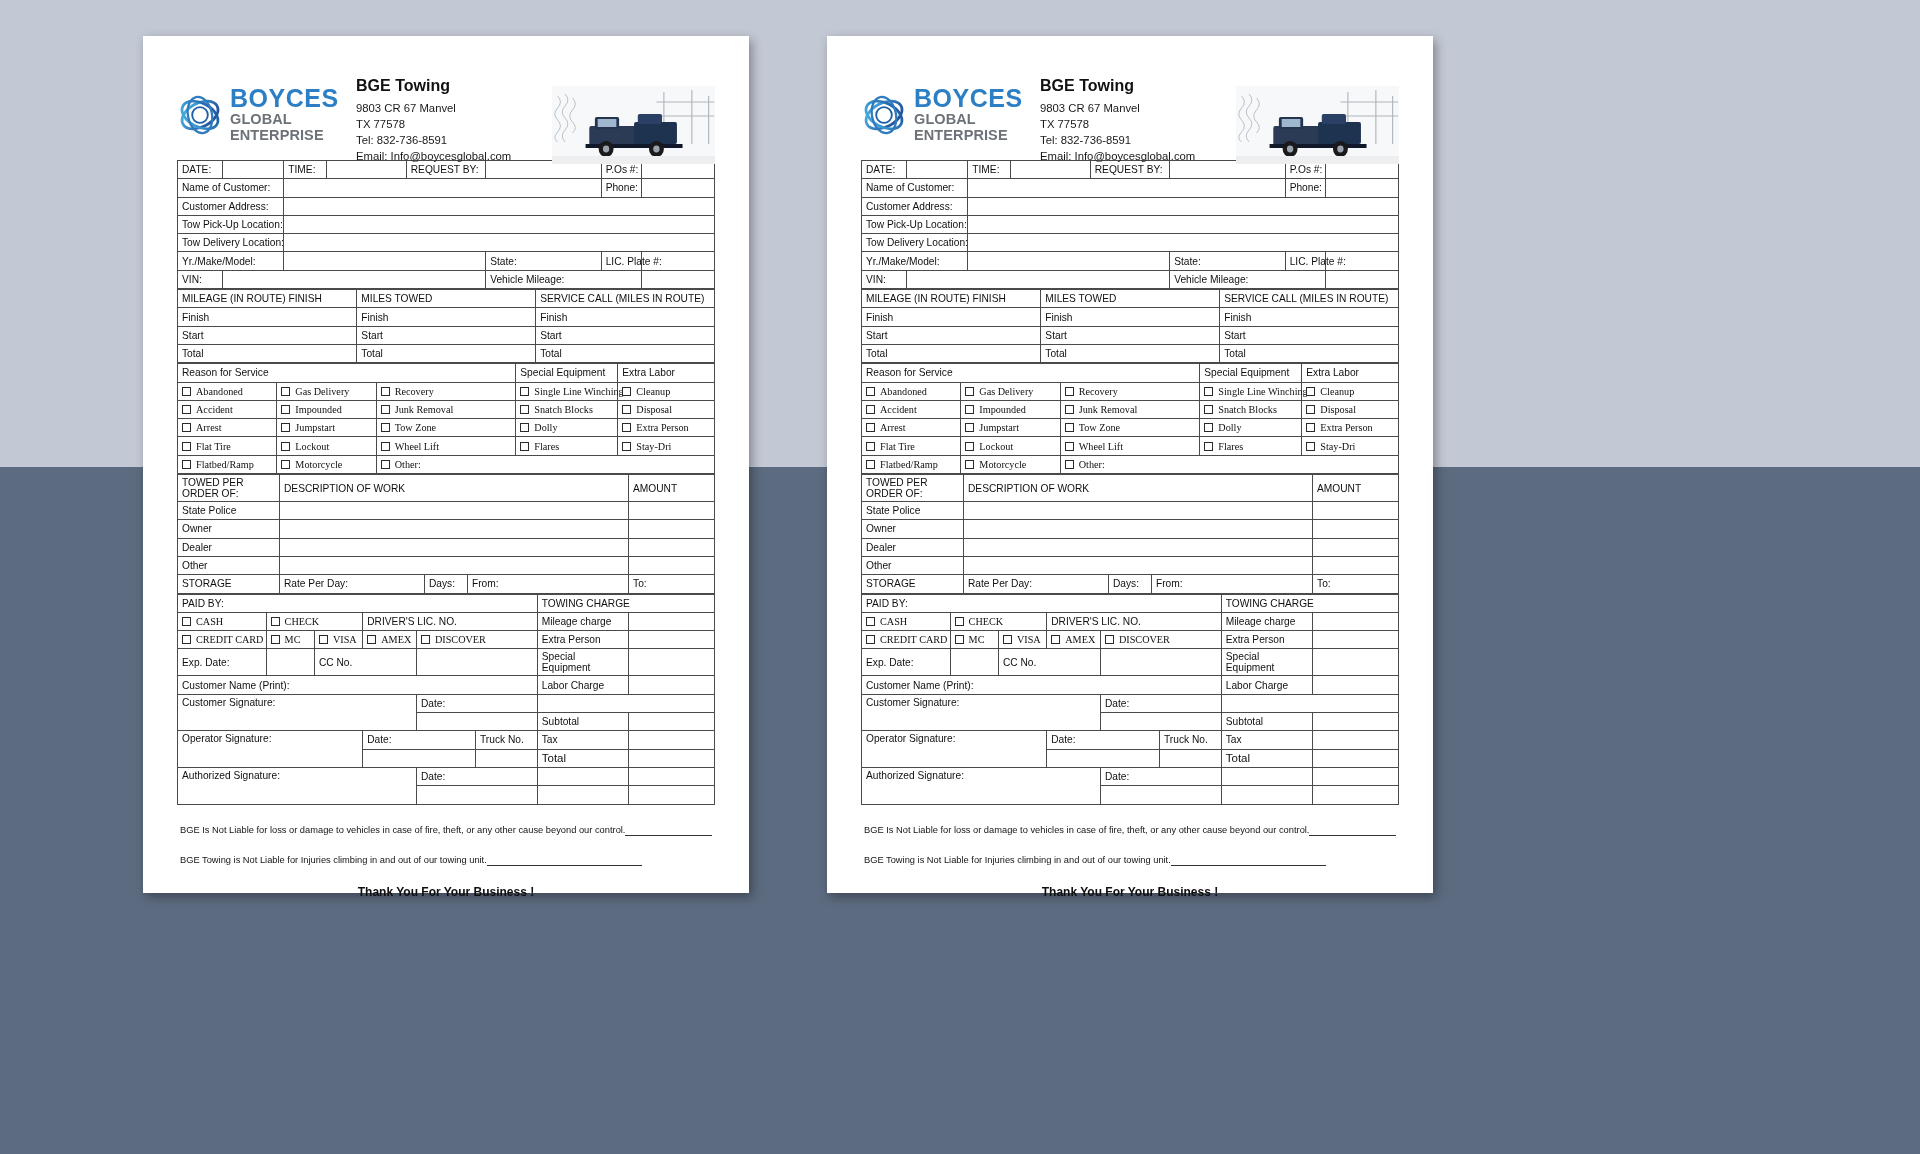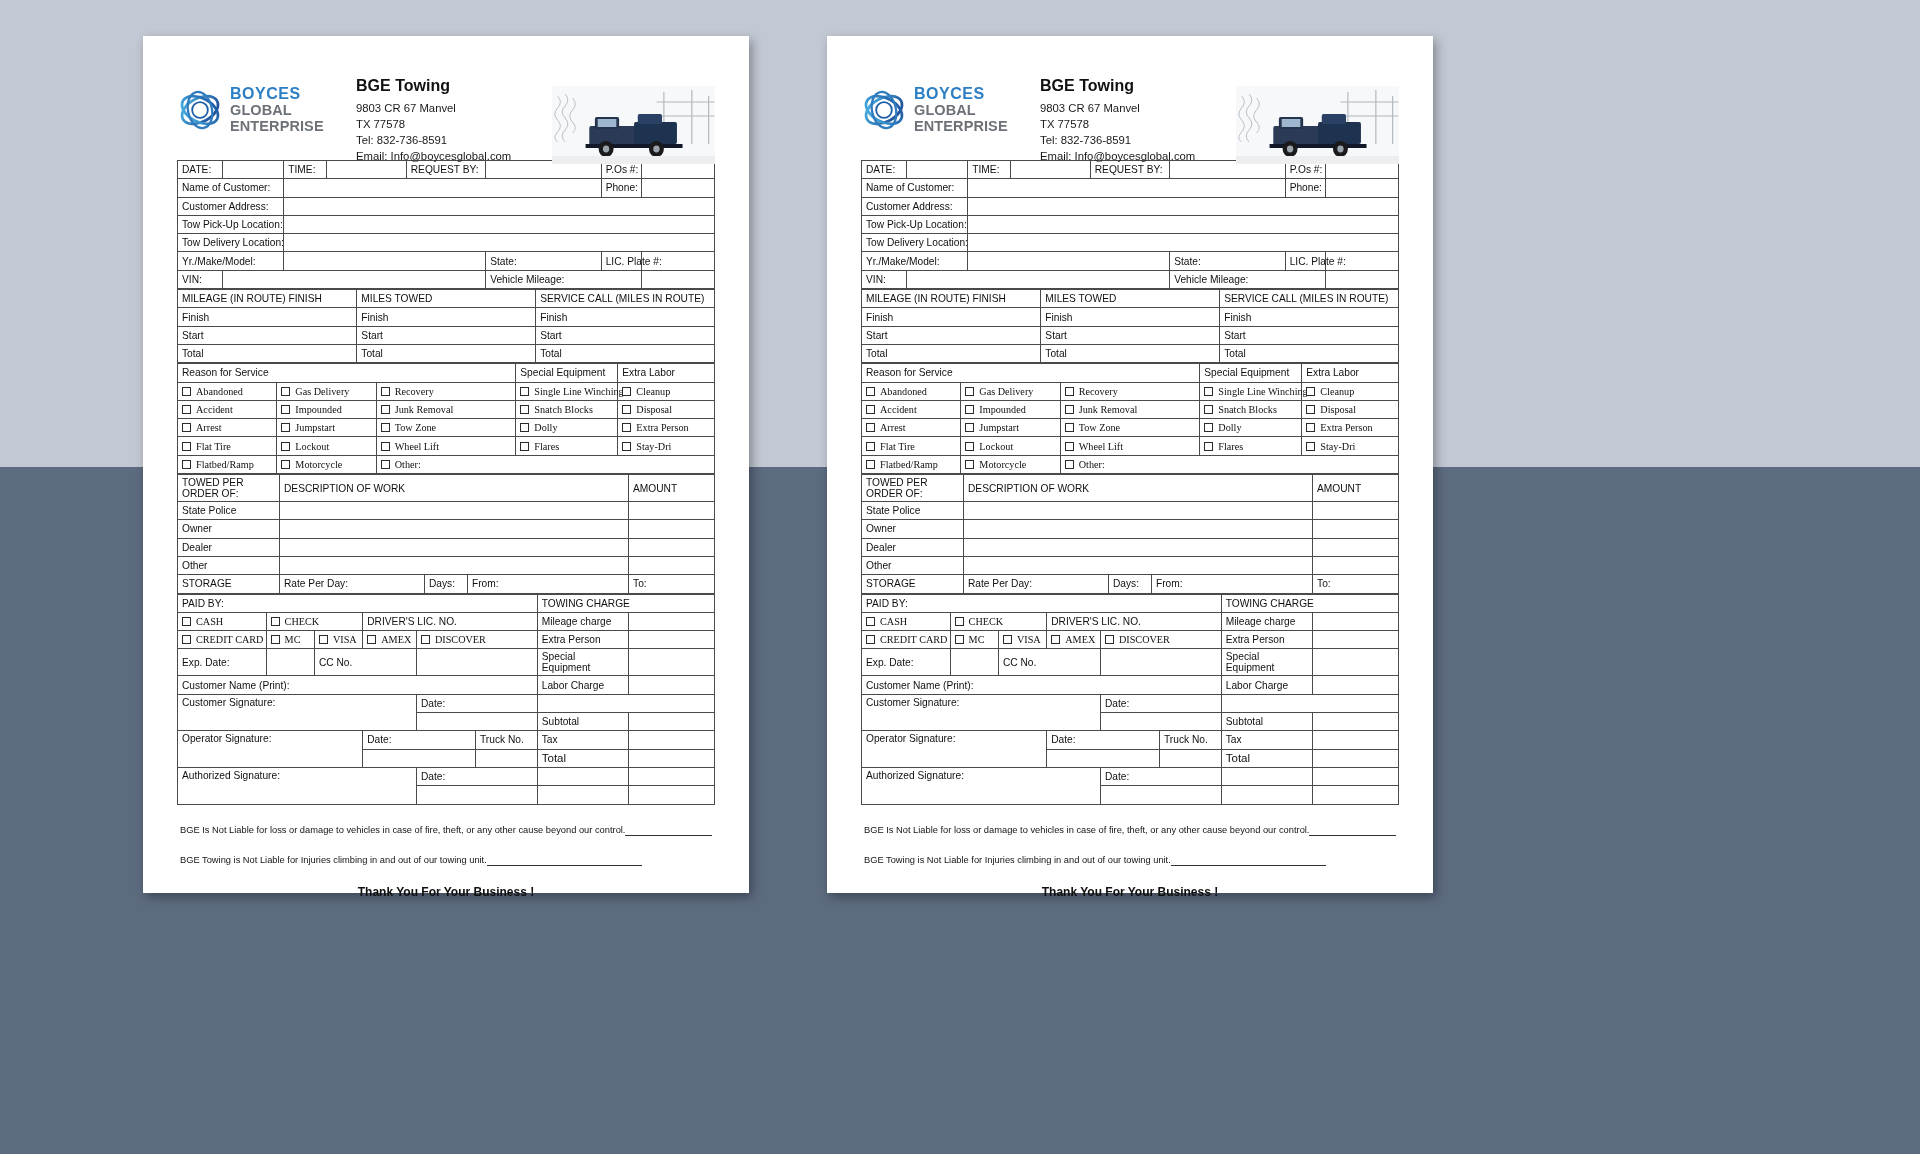--- a/index.html
+++ b/index.html
@@ -27,21 +27,21 @@
     position: relative;
   }
 
   
   .hdr { display: flex; align-items: flex-start; height: 96px; }
   .logo-wrap { display: flex; align-items: center; width: 192px; padding-top: 22px; }
   .logo-mark { width: 46px; height: 46px; flex: 0 0 46px; }
   .logo-text { margin-left: 7px; line-height: 1; }
   .logo-top {
     font-family: "Liberation Sans Narrow", "Liberation Sans", sans-serif;
-    font-size: 16px; font-weight: 700; letter-spacing: .5px;
+    font-size: 25px; font-weight: 700; letter-spacing: .5px;
     color: #2c7fc4; transform: scaleX(.92); transform-origin: left;
   }
   .logo-bot {
     font-family: "Liberation Sans Narrow", "Liberation Sans", sans-serif;
     font-size: 14.5px; font-weight: 700; letter-spacing: .1px;
     color: #6d7278; transform: scaleX(.92); transform-origin: left; margin-top: 1px;
   }
   .biz { padding-top: 13px; width: 210px; }
   .biz-name { font-size: 16px; font-weight: 700; color: #111; margin-bottom: 5px; }
   .biz-line { font-size: 11.3px; color: #1a1a1a; line-height: 1.43; }

